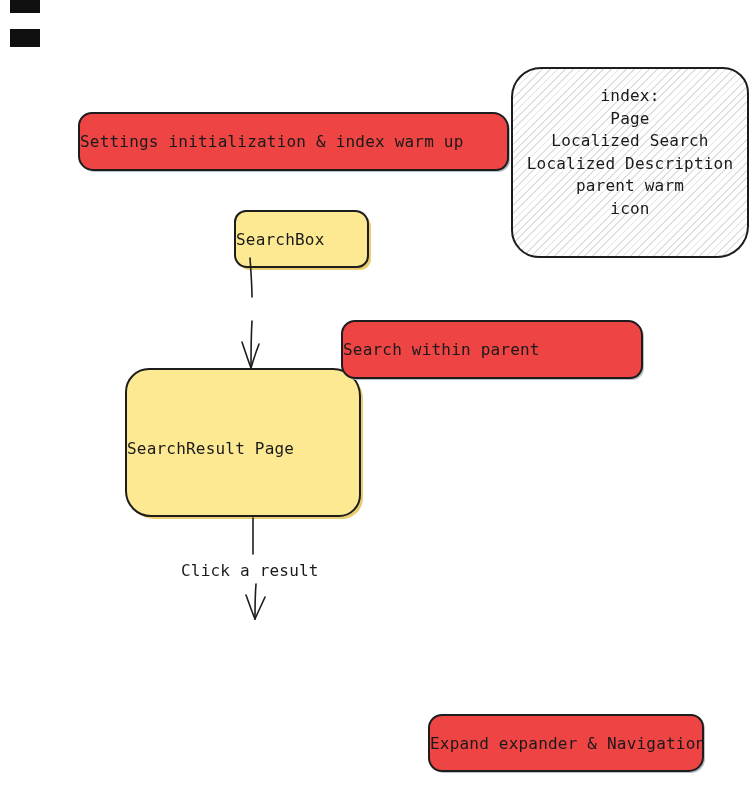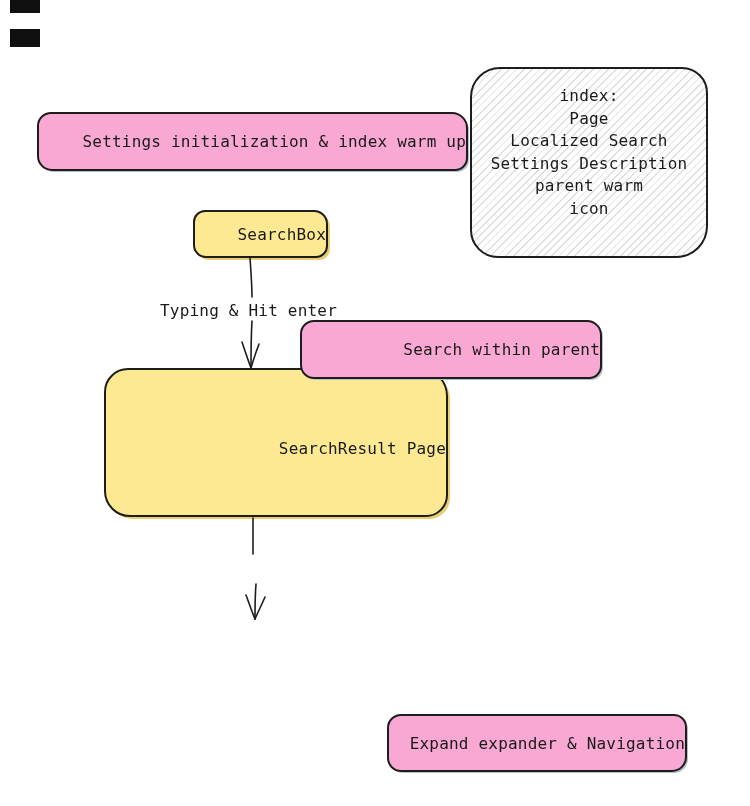--- a/index.html
+++ b/index.html
@@ -18,29 +18,30 @@
   .marker-a { left: 10px; top: 0;    width: 30px; height: 13px; }
   .marker-b { left: 10px; top: 29px; width: 30px; height: 18px; }
 
   
   .node {
     position: absolute;
     box-sizing: border-box;
     border: 2px solid #1d1d1d;
     display: flex;
     align-items: center;
-    justify-content: flex-end;
+    justify-content: flex-start;
     font-size: 16px;
     letter-spacing: 0.2px;
     white-space: nowrap;
+    margin-left: 41px;
   }
   .node .lbl { display: block; }
 
   .gray {
-    background: #f9a8d4;
+    background: #ef4444;
     box-shadow: 2px 2px 0 -1px #b9c0c4;
     z-index: 4;
   }
   .yellow {
     background: #fde992;
     box-shadow: 3px 3px 0 -1px #e9cd6e;
     z-index: 2;
   }
 
   .settings-init {
@@ -64,43 +65,43 @@
     width: 100%;
     padding-top: 16px;
     text-align: center;
   }
   .note-line {
     font-size: 16px;
     line-height: 22.5px;
   }
 
   .search-box {
-    left: 193px; top: 210px; width: 135px; height: 48px;
+    left: 193px; top: 210px; width: 135px; height: 58px;
     border-radius: 12px 14px 12px 13px;
   }
 
   .search-within {
     left: 300px; top: 320px; width: 302px; height: 59px;
     border-radius: 14px 15px 13px 14px;
   }
 
   .search-result {
-    left: 104px; top: 368px; width: 344px; height: 149px;
+    left: 84px; top: 368px; width: 236px; height: 149px;
     border-radius: 24px 28px 22px 26px;
   }
   .search-result .lbl { margin-top: 12px; }
 
   .settings-page {
     left: 108px; top: 626px; width: 300px; height: 146px;
     border-radius: 26px 24px 28px 25px;
   }
   .settings-page .lbl { margin-top: 16px; }
 
   .expand-nav {
-    left: 387px; top: 714px; width: 300px; height: 58px;
+    left: 387px; top: 714px; width: 276px; height: 58px;
     border-radius: 14px 13px 15px 14px;
   }
 
   
   .edge-label {
     position: absolute;
     font-size: 16px;
     letter-spacing: 0.2px;
     white-space: nowrap;
     z-index: 6;
@@ -132,40 +133,40 @@
 
   <div class="node gray settings-init">
     <span class="lbl">Settings initialization &amp; index warm up</span>
   </div>
 
   <div class="node index-note">
     <div class="note-lines">
       <div class="note-line">index:</div>
       <div class="note-line">Page</div>
       <div class="note-line">Localized Search</div>
-      <div class="note-line">Settings Description</div>
+      <div class="note-line">Localized Description</div>
       <div class="note-line">parent warm</div>
       <div class="note-line">icon</div>
     </div>
   </div>
 
   <div class="node yellow search-box">
     <span class="lbl">SearchBox</span>
   </div>
 
-  <div class="edge-label edge-label-typing">Typing &amp; Hit enter</div>
 
   <div class="node yellow search-result">
     <span class="lbl">SearchResult Page</span>
   </div>
 
   <div class="node gray search-within">
     <span class="lbl">Search within parent</span>
   </div>
 
+  <div class="edge-label edge-label-click">Click a result</div>
 
 
   <div class="node gray expand-nav">
     <span class="lbl">Expand expander &amp; Navigation</span>
   </div>
 
   <svg class="wires" viewBox="0 0 750 806" xmlns="http://www.w3.org/2000/svg">
     <g>
       <path d="M250,258 C251,272 252,285 252,297"></path>
       <path d="M252,321 C251,337 251,353 251,368"></path>

